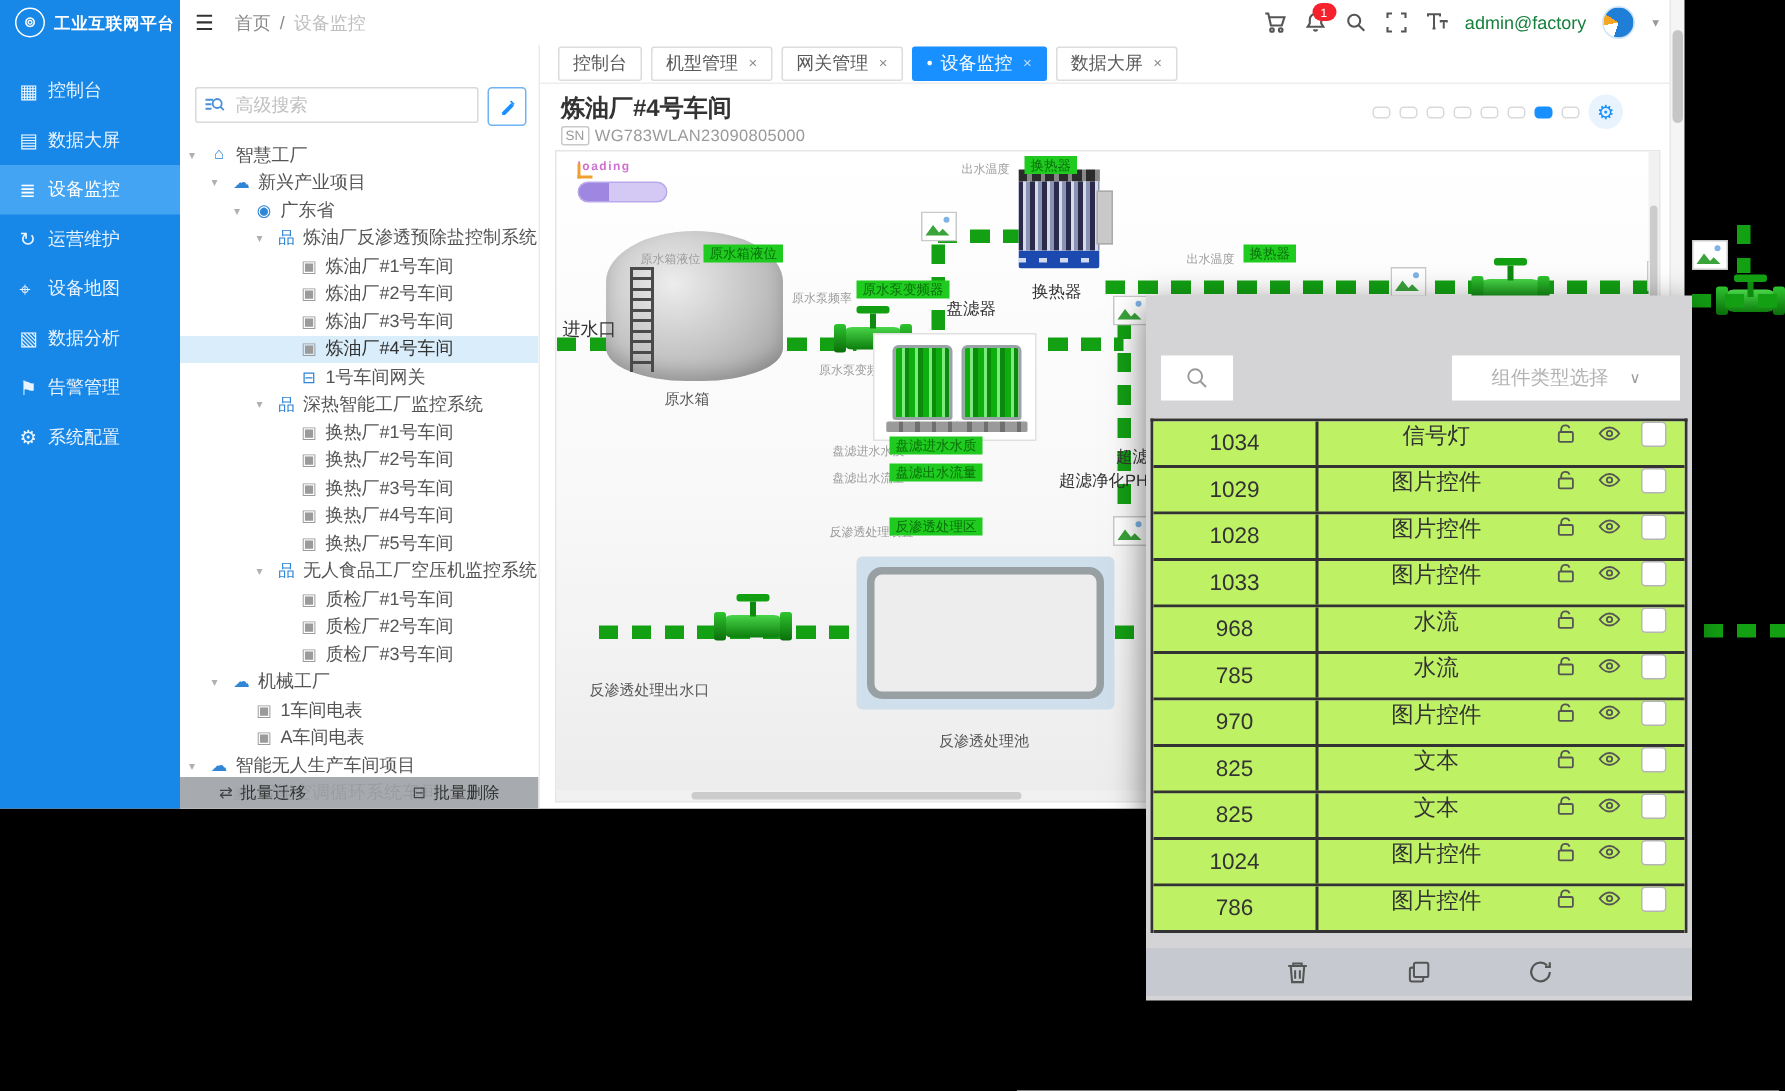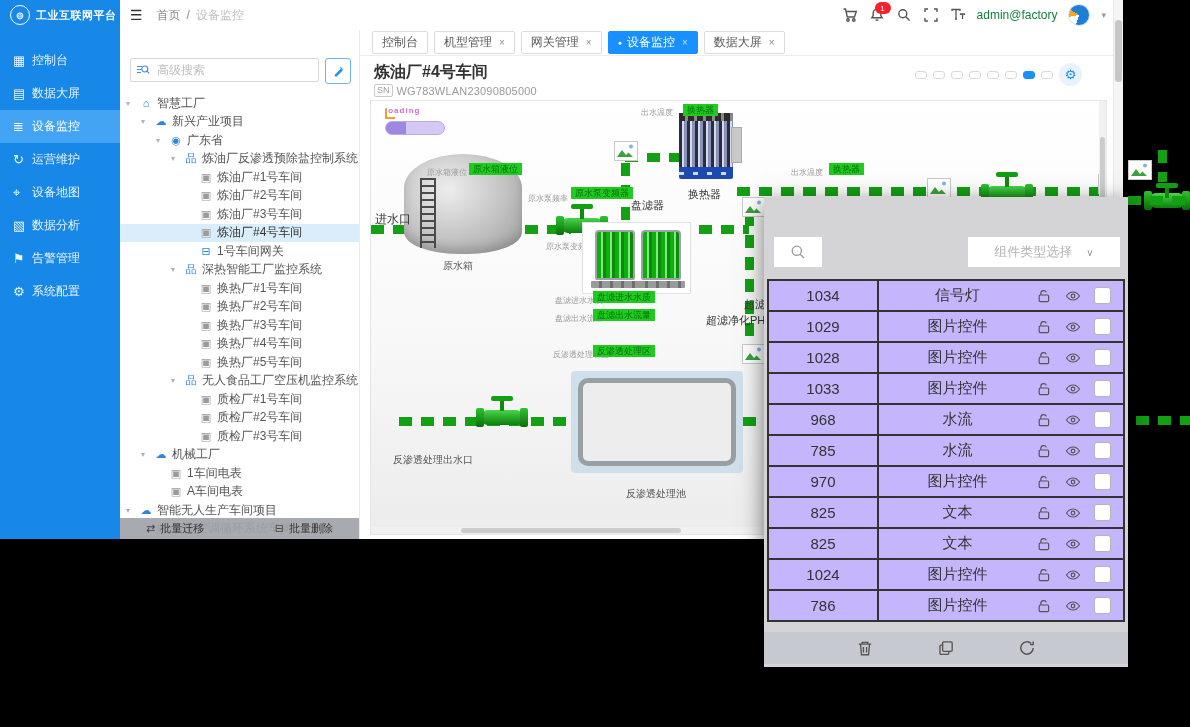--- a/index.html
+++ b/index.html
@@ -122,21 +122,21 @@
   .lp-header{height:33px;background:#e6e6e6;border-bottom:1px solid #c2c2c2;display:flex;align-items:center;}
   .lp-title{margin-left:10px;font-size:15px;color:#222;}
   .lp-close{margin-left:auto;margin-right:12px;font-size:15px;color:#333;cursor:pointer;}
   .lp-search{position:absolute;left:8px;right:8px;top:40px;height:30px;display:flex;align-items:center;}
   .lp-input{width:118px;height:30px;border:none;background:#fff;font-size:13px;text-align:center;color:#555;outline:none;}
   .lp-input::placeholder{color:#b3b3b3;}
   .lp-mag{width:48px;height:30px;background:#fff;margin-left:2px;display:flex;align-items:center;justify-content:center;cursor:pointer;}
   .lp-select{margin-left:auto;width:152px;height:30px;background:#fff;display:flex;align-items:center;justify-content:center;gap:14px;font-size:13px;color:#b3b3b3;cursor:pointer;}
   .lp-chevron{font-size:10px;color:#999;}
   .ltable{position:absolute;left:3px;right:3px;top:82px;border:2px solid #333;border-bottom:none;background:#fff;}
-  .lrow{display:flex;align-items:center;height:29px;border-bottom:2px solid #333;background:#c4b5fd;}
+  .lrow{display:flex;height:29px;border-bottom:2px solid #333;background:#bef264;}
   .lcell-id{width:108px;align-self:stretch;display:flex;align-items:center;justify-content:center;border-right:2px solid #333;font-size:15px;color:#333;}
   .lcell-type{flex:1;text-align:center;font-size:15px;color:#333;}
   .licon{width:16px;height:16px;margin-right:13px;cursor:pointer;}
   .lcheck{width:15px;height:15px;border:1.5px solid #b5b5b5;border-radius:3px;background:#fff;margin-right:12px;cursor:pointer;}
   .lp-footer{position:absolute;left:0;right:0;bottom:3px;height:32px;background:#c6c9cf;display:flex;align-items:center;justify-content:space-around;padding:0 60px;}
   .lf-ic{width:18px;height:18px;cursor:pointer;}
 
   
   .frag{position:absolute;z-index:5;}
 </style>

